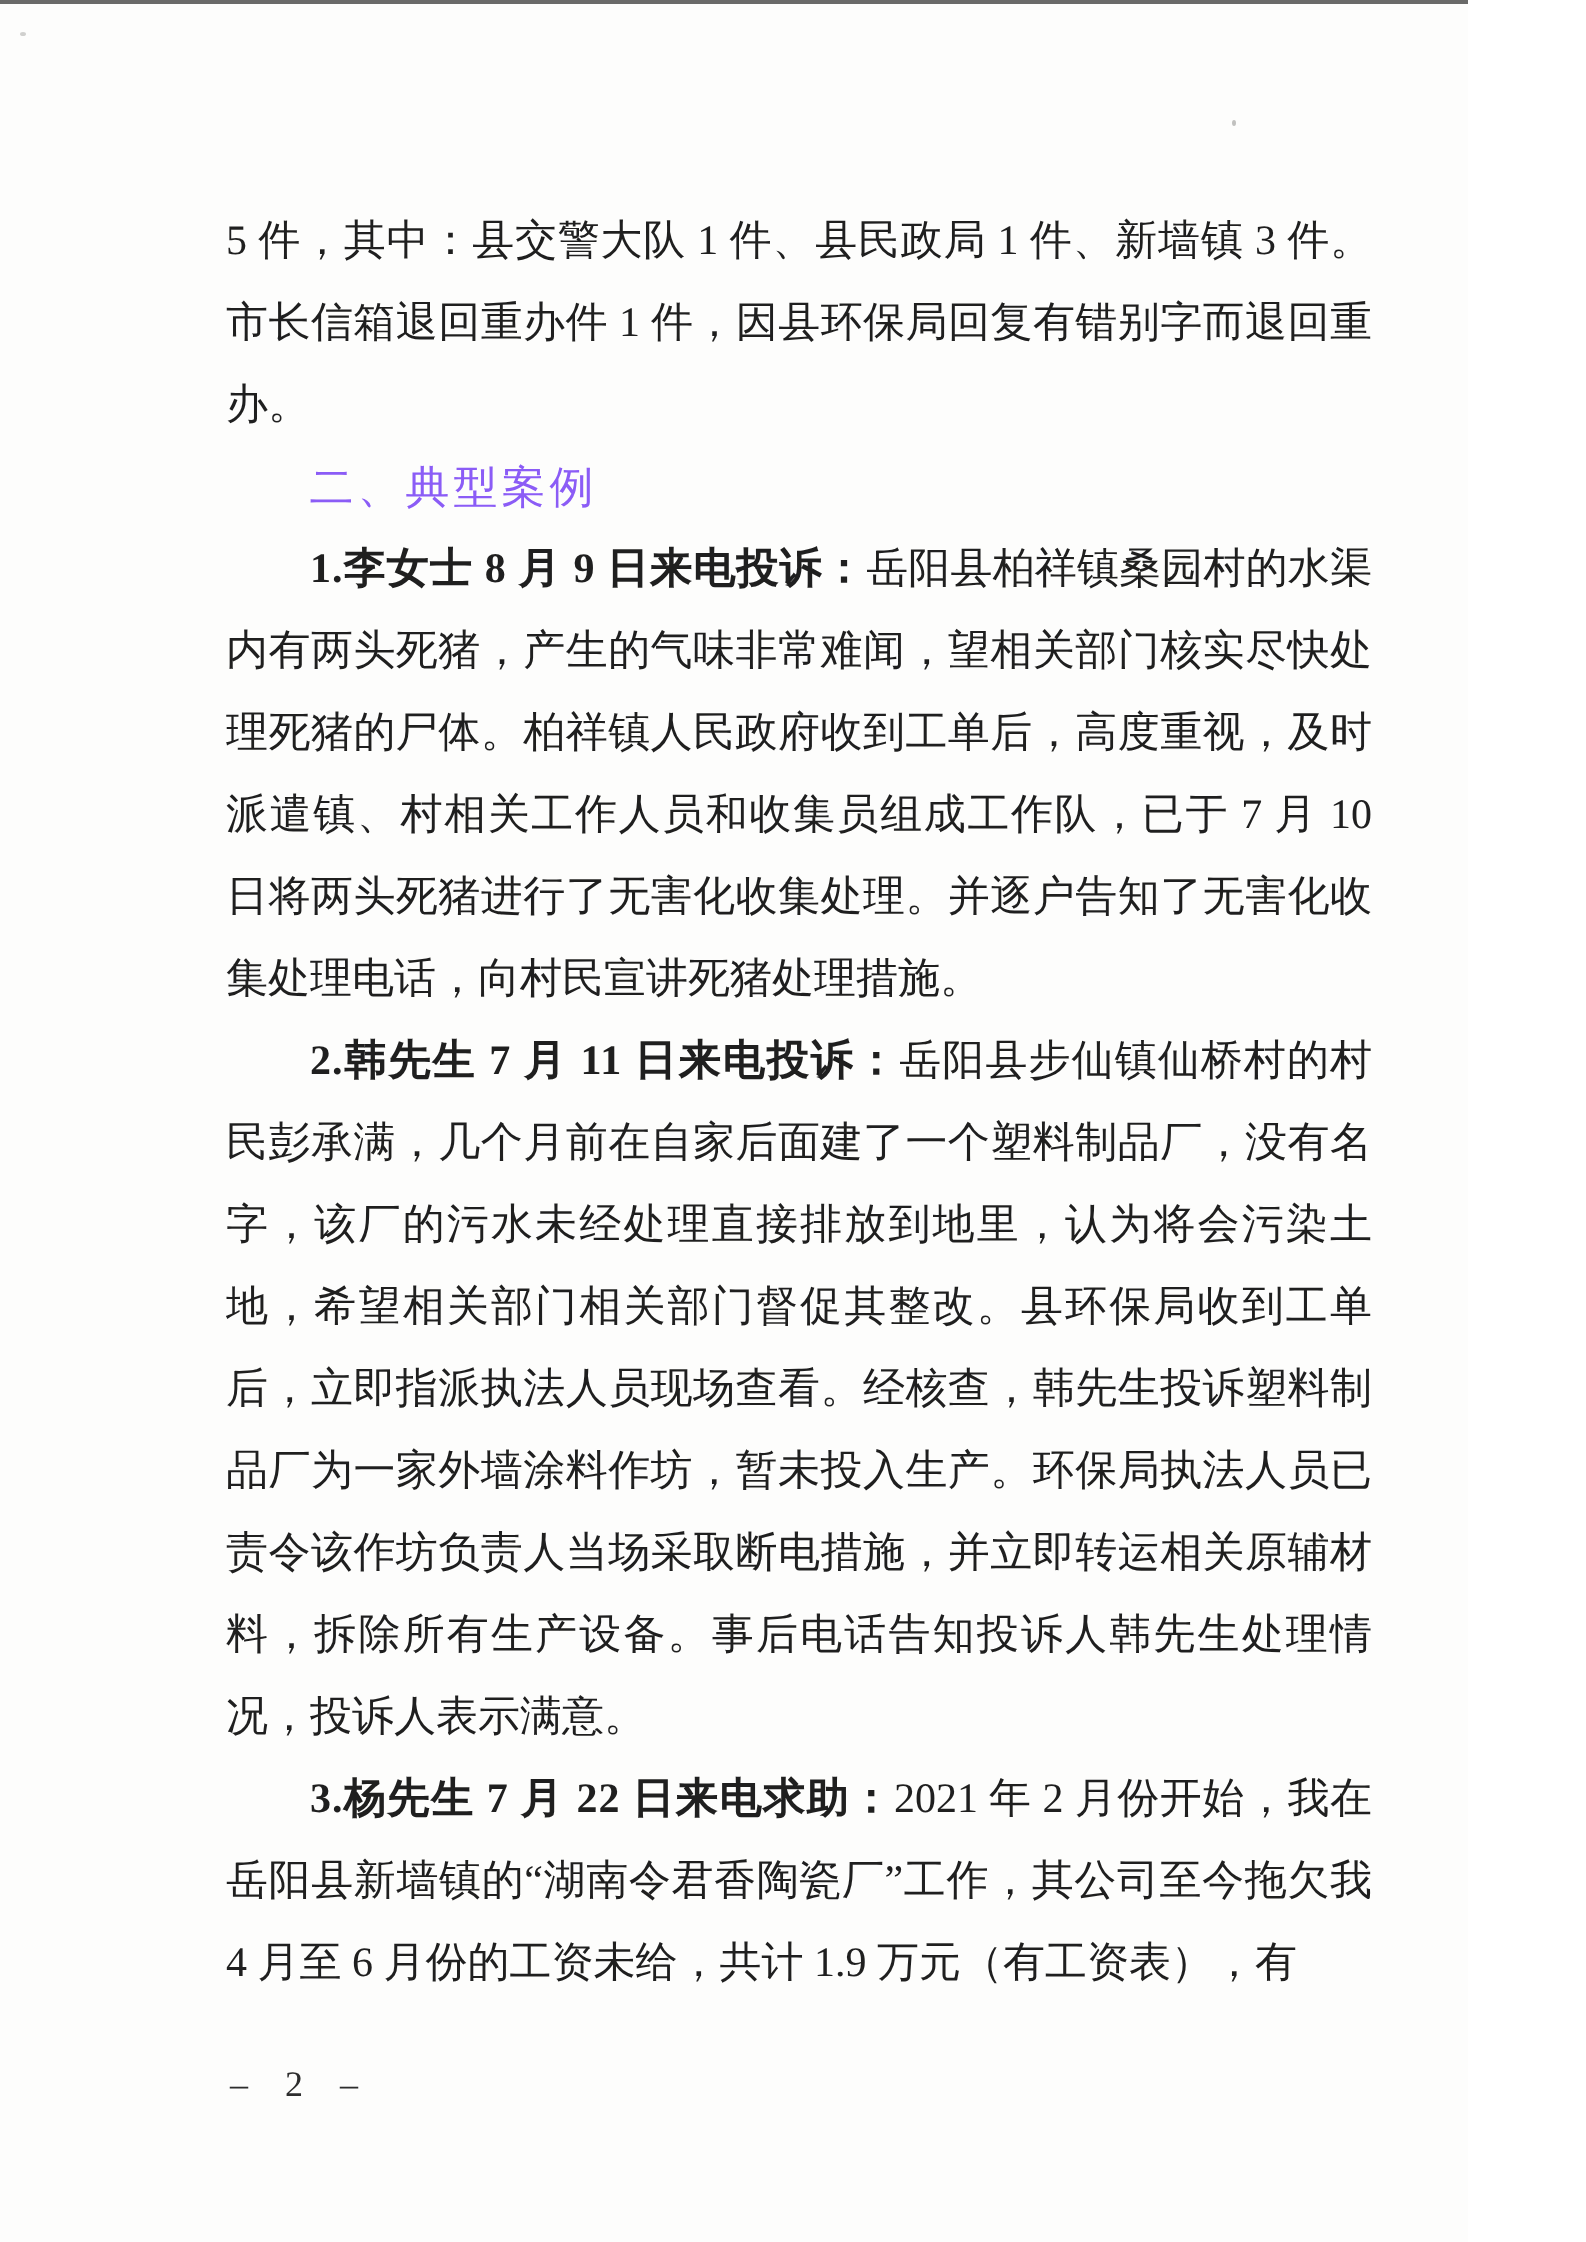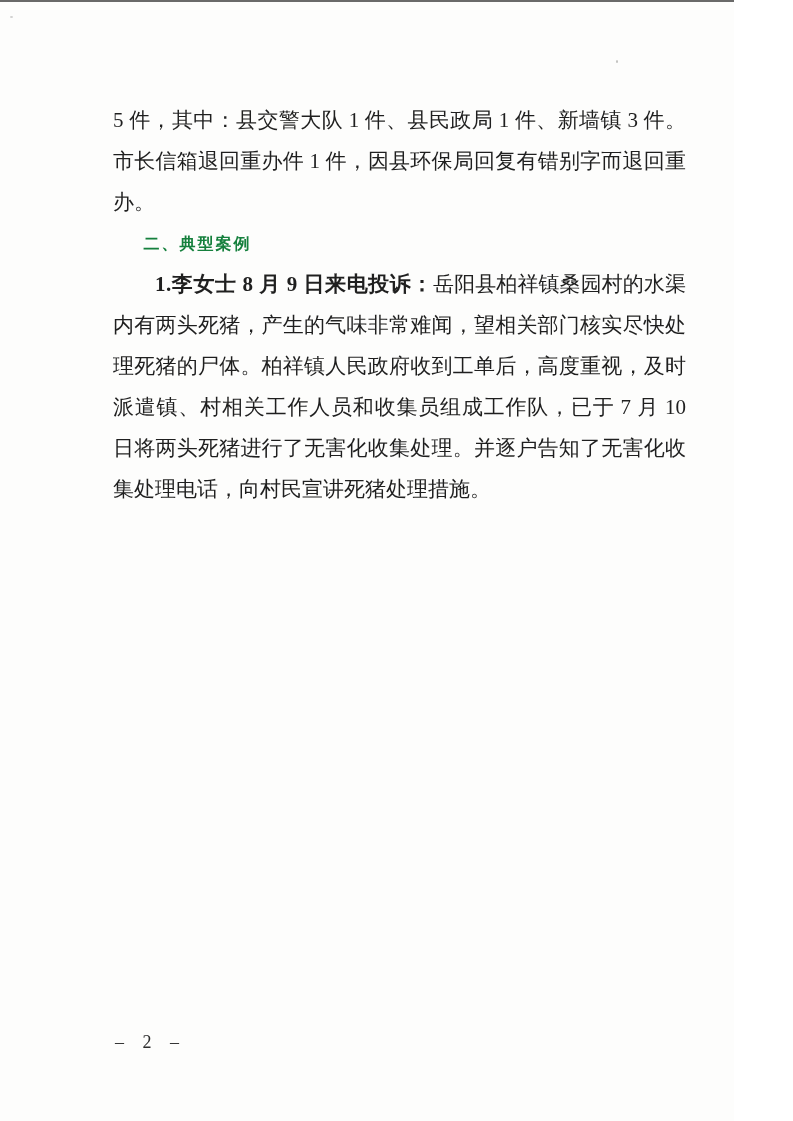--- a/index.html
+++ b/index.html
@@ -39,26 +39,26 @@
   .para {
     margin: 0;
     text-indent: 2em;
   }
   .para.no-indent {
     text-indent: 0;
   }
   .section-heading {
     margin: 0;
     font-family: "Liberation Sans", "DejaVu Sans", sans-serif;
-    font-weight: 700;
-    font-size: 16px;
+    font-weight: 400;
+    font-size: 22px;
     line-height: 41px;
     letter-spacing: 2px;
     text-indent: 1.9em;
-    color: #15803d;
+    color: #8b5cf6;
   }
   .case-lead {
     font-weight: 700;
     letter-spacing: 0.5px;
   }
   .page-number {
     position: absolute;
     left: 115px;
     top: 1031px;
     font-size: 18px;
@@ -82,21 +82,23 @@
 <div class="page">
   <div class="scan-edge"></div>
 
   <div class="content">
     <p class="para no-indent">5 件，其中：县交警大队 1 件、县民政局 1 件、新墙镇 3 件。市长信箱退回重办件 1 件，因县环保局回复有错别字而退回重办。</p>
 
     <h2 class="section-heading">二、典型案例</h2>
 
     <p class="para"><span class="case-lead">1.李女士 8 月 9 日来电投诉：</span><span>岳阳县柏祥镇桑园村的水渠内有两头死猪，产生的气味非常难闻，望相关部门核实尽快处理死猪的尸体。柏祥镇人民政府收到工单后，高度重视，及时派遣镇、村相关工作人员和收集员组成工作队，已于 7 月 10 日将两头死猪进行了无害化收集处理。并逐户告知了无害化收集处理电话，向村民宣讲死猪处理措施。</span></p>
 
+    <p class="para"><span class="case-lead">2.韩先生 7 月 11 日来电投诉：</span><span>岳阳县步仙镇仙桥村的村民彭承满，几个月前在自家后面建了一个塑料制品厂，没有名字，该厂的污水未经处理直接排放到地里，认为将会污染土地，希望相关部门相关部门督促其整改。县环保局收到工单后，立即指派执法人员现场查看。经核查，韩先生投诉塑料制品厂为一家外墙涂料作坊，暂未投入生产。环保局执法人员已责令该作坊负责人当场采取断电措施，并立即转运相关原辅材料，拆除所有生产设备。事后电话告知投诉人韩先生处理情况，投诉人表示满意。</span></p>
 
+    <p class="para"><span class="case-lead">3.杨先生 7 月 22 日来电求助：</span><span>2021 年 2 月份开始，我在岳阳县新墙镇的“湖南令君香陶瓷厂”工作，其公司至今拖欠我 4 月至 6 月份的工资未给，共计 1.9 万元（有工资表），有</span></p>
   </div>
 
   <div class="page-number">– 2 –</div>
 
   <div class="speck s1"></div>
   <div class="speck s2"></div>
   <div class="speck s3"></div>
   <div class="speck s4"></div>
 </div>
 

